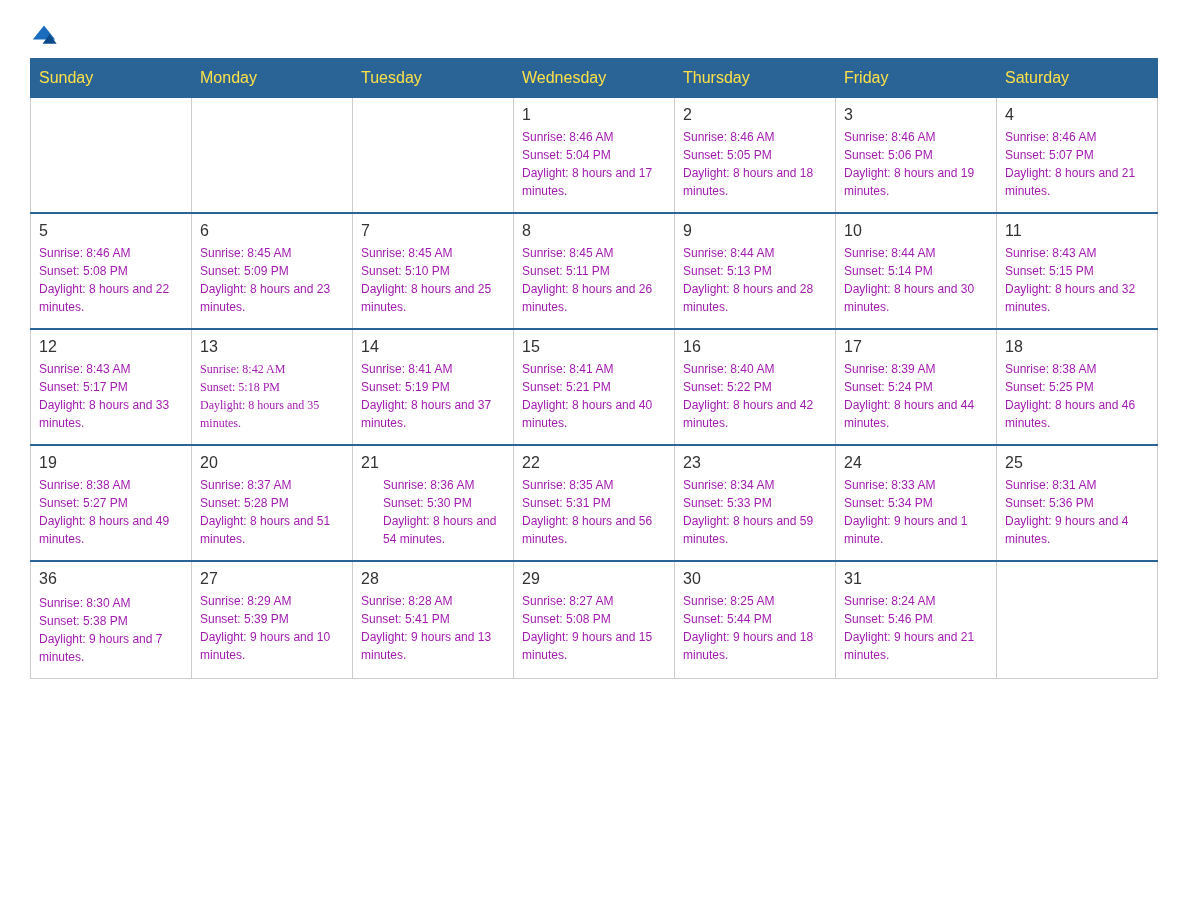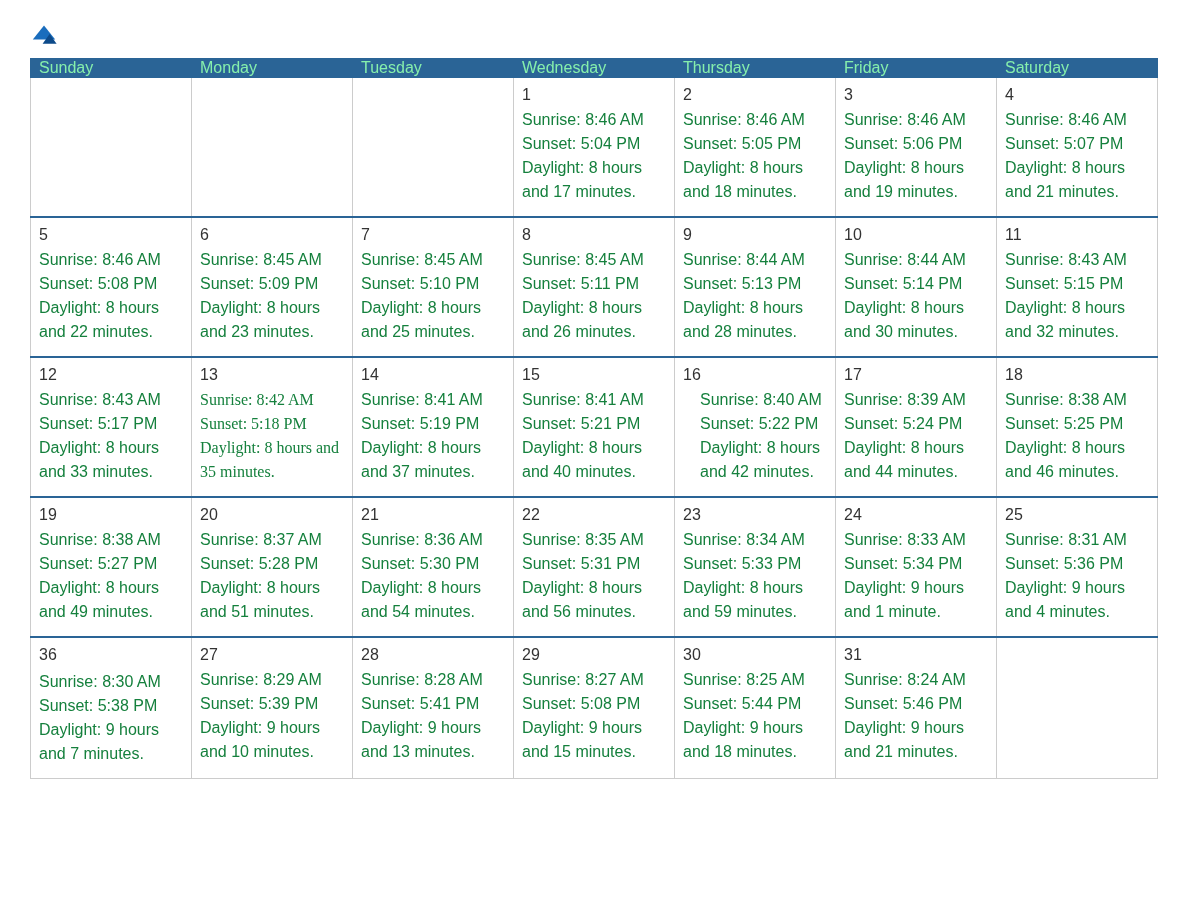--- a/index.html
+++ b/index.html
@@ -39,44 +39,44 @@
       color: #555;
       margin-top: 4px;
     }
     .calendar {
       width: 100%;
       border-collapse: collapse;
       border: 1px solid #aaa;
     }
     .calendar th {
       background-color: #2a6496;
-      color: #86efac;
-      padding: 0 8px;
+      color: #fde047;
+      padding: 10px 8px;
       font-size: 16px;
       font-weight: normal;
       text-align: left;
       border: 1px solid #2a6496;
     }
     .calendar td {
       vertical-align: top;
       padding: 8px 8px 12px 8px;
       border: 1px solid #ccc;
       width: 14.28%;
       min-height: 100px;
     }
     .day-number {
       font-size: 16px;
       color: #333;
       font-weight: normal;
       display: block;
       margin-bottom: 4px;
     }
     .day-info {
-      font-size: 16px;
-      color: #15803d;
+      font-size: 12px;
+      color: #a21caf;
       line-height: 1.5;
     }
     .empty-cell {
       background: #fff;
     }
     .calendar tr td {
       border-bottom: 2px solid #2a6496;
     }
     .calendar tr:last-child td {
       border-bottom: 1px solid #ccc;
@@ -207,21 +207,21 @@
 Daylight: 8 hours and 37 minutes.</div>
         </td>
         <td>
           <span class="day-number">15</span>
           <div class="day-info" style="white-space: pre-line;">Sunrise: 8:41 AM
 Sunset: 5:21 PM
 Daylight: 8 hours and 40 minutes.</div>
         </td>
         <td>
           <span class="day-number">16</span>
-          <div class="day-info" style="white-space: pre-line; margin-left: 17px;">Sunrise: 8:40 AM
+          <div class="day-info" style="white-space: pre-line;">Sunrise: 8:40 AM
 Sunset: 5:22 PM
 Daylight: 8 hours and 42 minutes.</div>
         </td>
         <td>
           <span class="day-number">17</span>
           <div class="day-info" style="white-space: pre-line;">Sunrise: 8:39 AM
 Sunset: 5:24 PM
 Daylight: 8 hours and 44 minutes.</div>
         </td>
         <td>
@@ -239,21 +239,21 @@
 Daylight: 8 hours and 49 minutes.</div>
         </td>
         <td>
           <span class="day-number">20</span>
           <div class="day-info" style="white-space: pre-line;">Sunrise: 8:37 AM
 Sunset: 5:28 PM
 Daylight: 8 hours and 51 minutes.</div>
         </td>
         <td>
           <span class="day-number">21</span>
-          <div class="day-info" style="white-space: pre-line;">Sunrise: 8:36 AM
+          <div class="day-info" style="white-space: pre-line; margin-left: 22px;">Sunrise: 8:36 AM
 Sunset: 5:30 PM
 Daylight: 8 hours and 54 minutes.</div>
         </td>
         <td>
           <span class="day-number">22</span>
           <div class="day-info" style="white-space: pre-line;">Sunrise: 8:35 AM
 Sunset: 5:31 PM
 Daylight: 8 hours and 56 minutes.</div>
         </td>
         <td>

